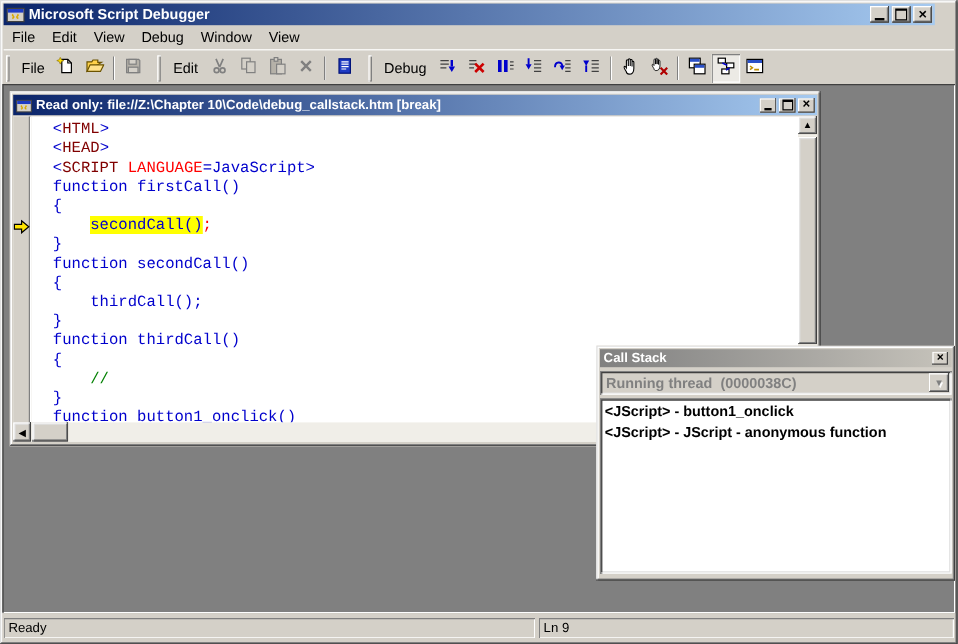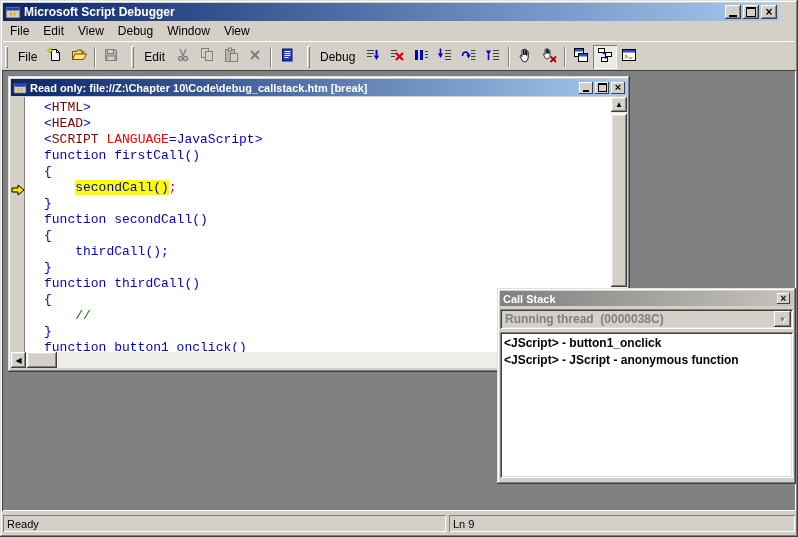--- a/index.html
+++ b/index.html
@@ -29,21 +29,21 @@
   .tb-grip{width:3px;height:22px;margin:0 4px 0 2px;background:var(--chrome);
     box-shadow:inset 1px 1px 0 #fff, inset -1px -1px 0 #808080;}
   .tb-label{font-size:12px;padding:2px 6px;color:#000;}
   .tb-btn{width:24px;height:24px;display:flex;align-items:center;justify-content:center;background:transparent;border:0;padding:0;}
   .tb-btn.pressed{background:#eceae5;box-shadow:inset 1px 1px 0 #808080, inset -1px -1px 0 #fff;}
   .tb-sep{width:2px;height:20px;margin:0 3px;box-shadow:inset 1px 0 0 #808080, inset -1px 0 0 #fff;}
   
   .mdi{position:absolute;left:2px;top:70px;right:2px;bottom:26px;background:var(--mdi-bg);
     box-shadow:inset 1px 1px 0 #404040, inset -1px -1px 0 #fff;}
   
-  .docwin{position:absolute;left:6px;top:6px;width:622px;height:296px;background:var(--chrome);
+  .docwin{position:absolute;left:6px;top:6px;width:676px;height:296px;background:var(--chrome);
     box-shadow:inset -1px -1px 0 #404040, inset 1px 1px 0 #dfdfdf, inset -2px -2px 0 #808080, inset 2px 2px 0 #fff;
     padding:3px;box-sizing:border-box;}
   .doc-titlebar{height:17px;background:linear-gradient(90deg,var(--titlebar-start),var(--titlebar-end));
     display:flex;align-items:center;padding:0 2px;}
   .doc-icon{width:14px;height:14px;margin-right:3px;flex:0 0 auto;}
   .doc-title{color:#fff;font-weight:bold;font-size:11px;flex:1;white-space:nowrap;overflow:hidden;}
   .docbtn{width:14px;height:12px;background:var(--chrome);border:0;padding:0;margin-left:2px;
     box-shadow:inset -1px -1px 0 #404040, inset 1px 1px 0 #fff;
     display:flex;align-items:center;justify-content:center;}
   .docbtn .glyph-min{width:6px;margin-top:6px;}

